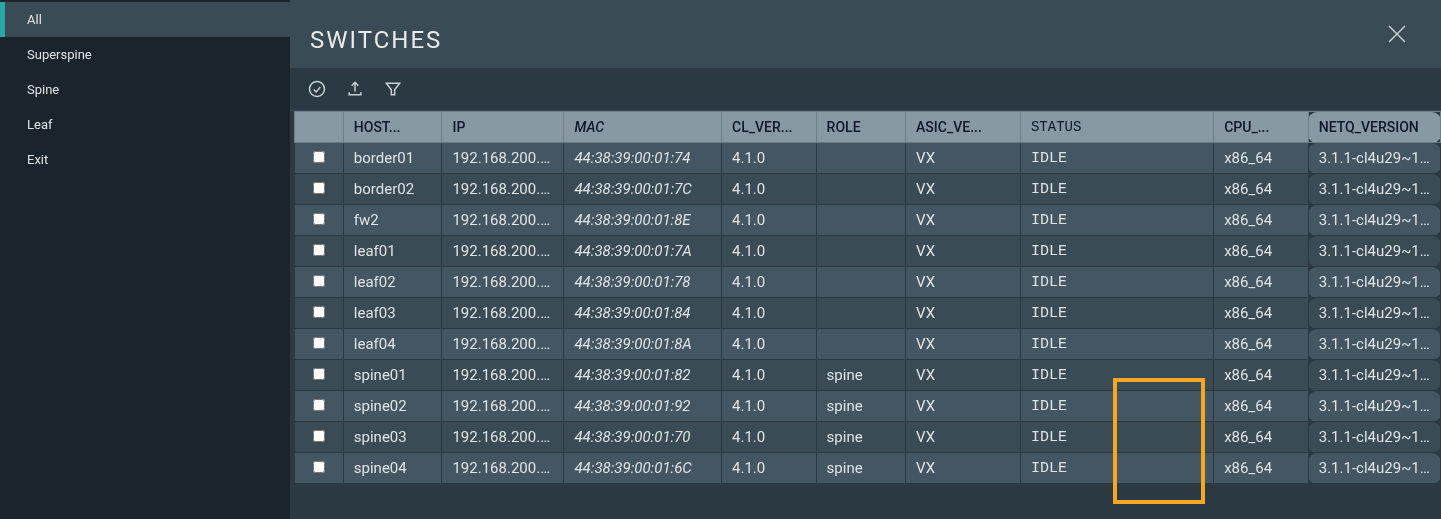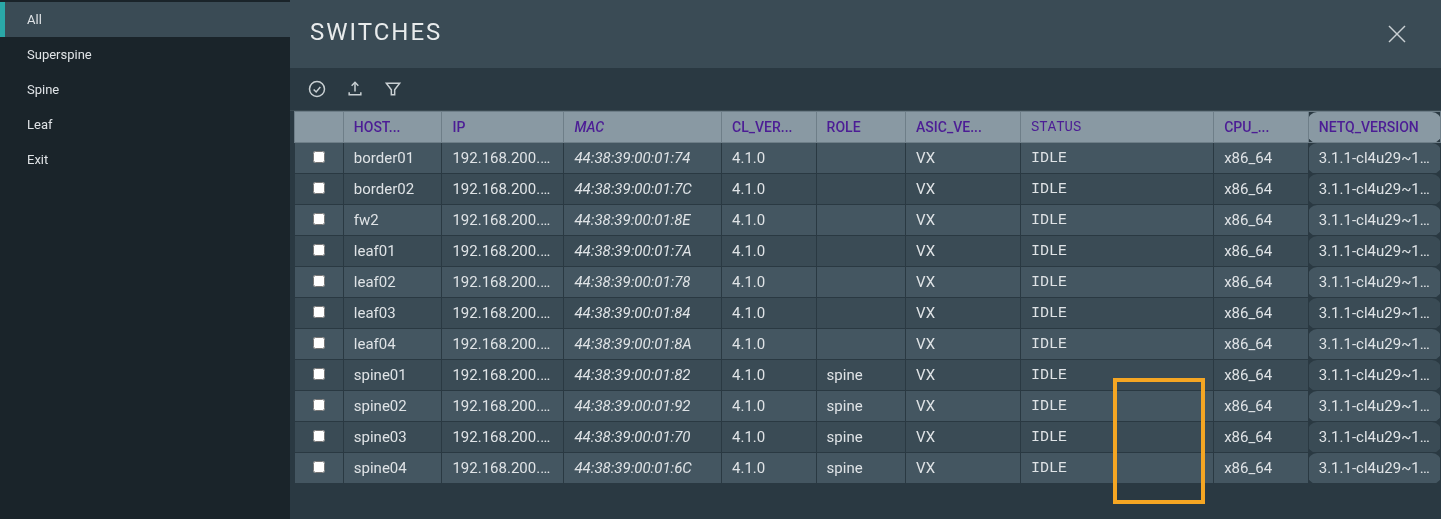--- a/index.html
+++ b/index.html
@@ -30,21 +30,21 @@
     border-left: 5px solid #2aa8a8;
   }
   .main {
     flex: 1;
     display: flex;
     flex-direction: column;
     position: relative;
   }
   .header {
     display: flex;
-    align-items: flex-start;
+    align-items: flex-end;
     justify-content: space-between;
     padding: 18px 28px 14px 20px;
     background: #3a4b55;
   }
   .header-title {
     font-size: 24px;
     font-weight: 400;
     letter-spacing: 2px;
     color: #e8ebec;
   }
@@ -73,21 +73,21 @@
     overflow: auto;
     padding: 0 0 0 4px;
   }
   table {
     width: 100%;
     border-collapse: collapse;
     table-layout: fixed;
   }
   thead th {
     background: #8999a3;
-    color: #4c1d95;
+    color: #0f172a;
     text-align: left;
     padding: 7px 10px;
     font-size: 14px;
     font-weight: 500;
     border: 1px solid #6e7e88;
     white-space: nowrap;
     overflow: hidden;
     text-overflow: ellipsis;
   }
   tbody td {

